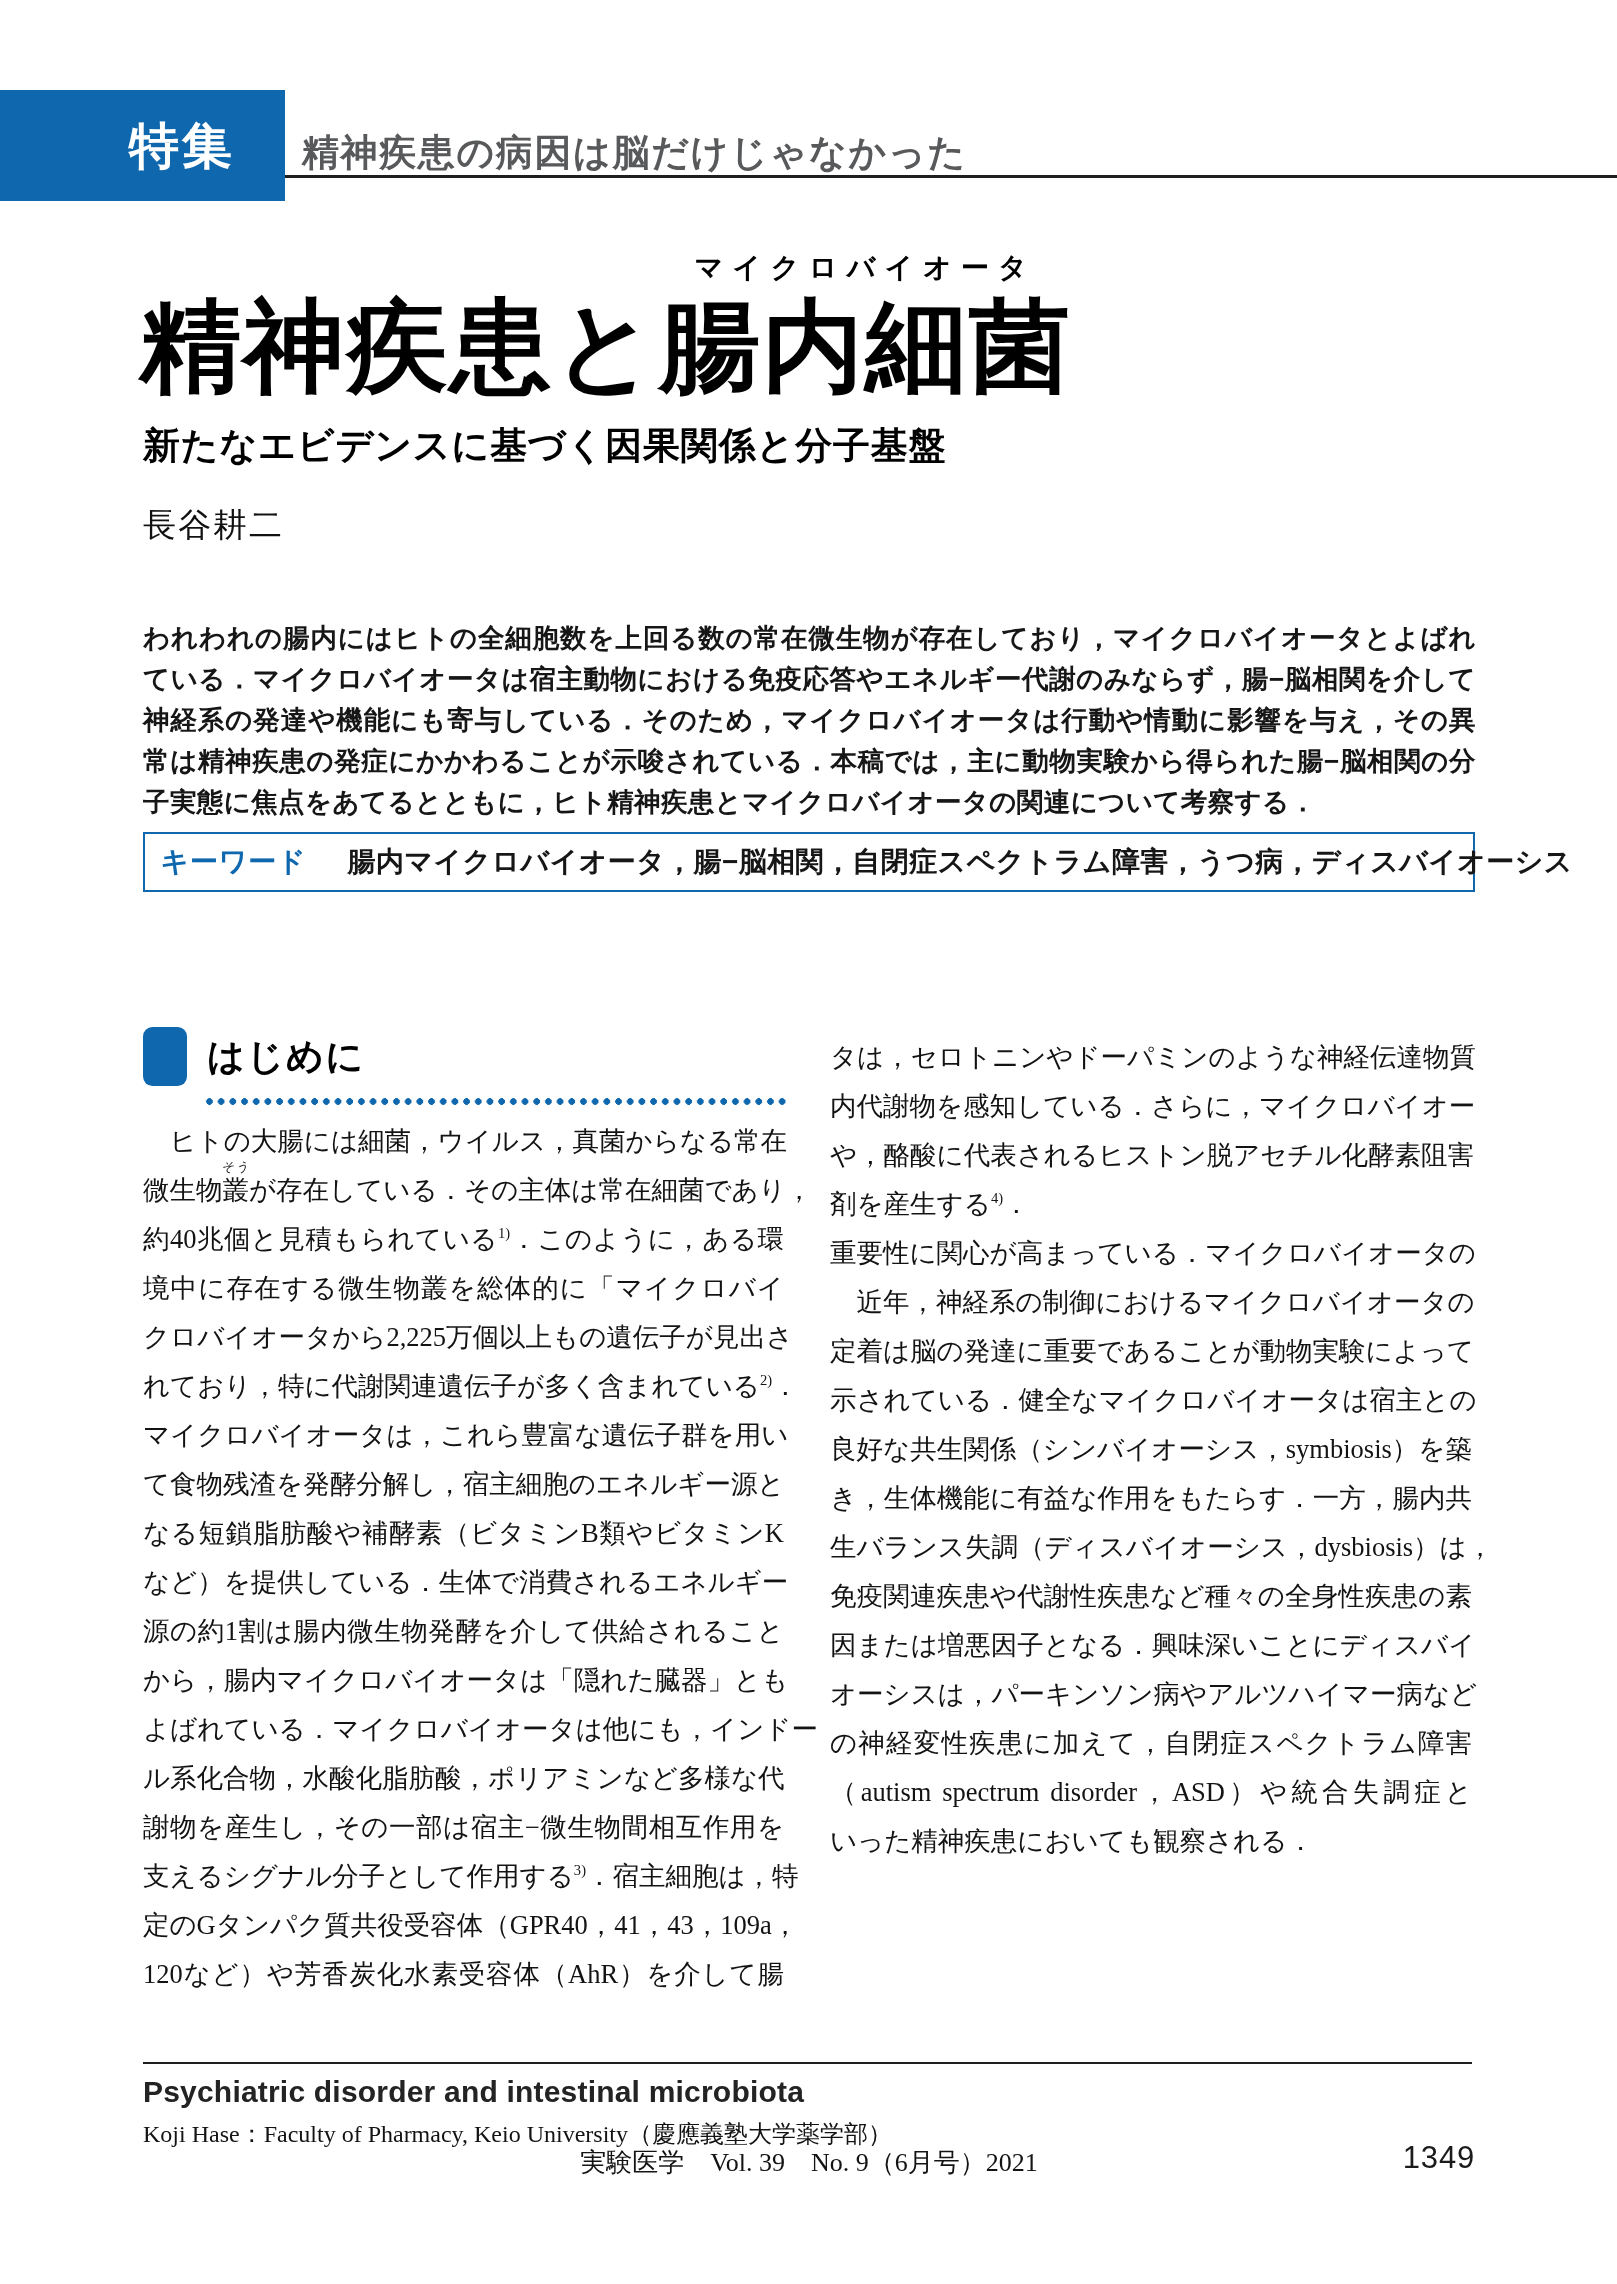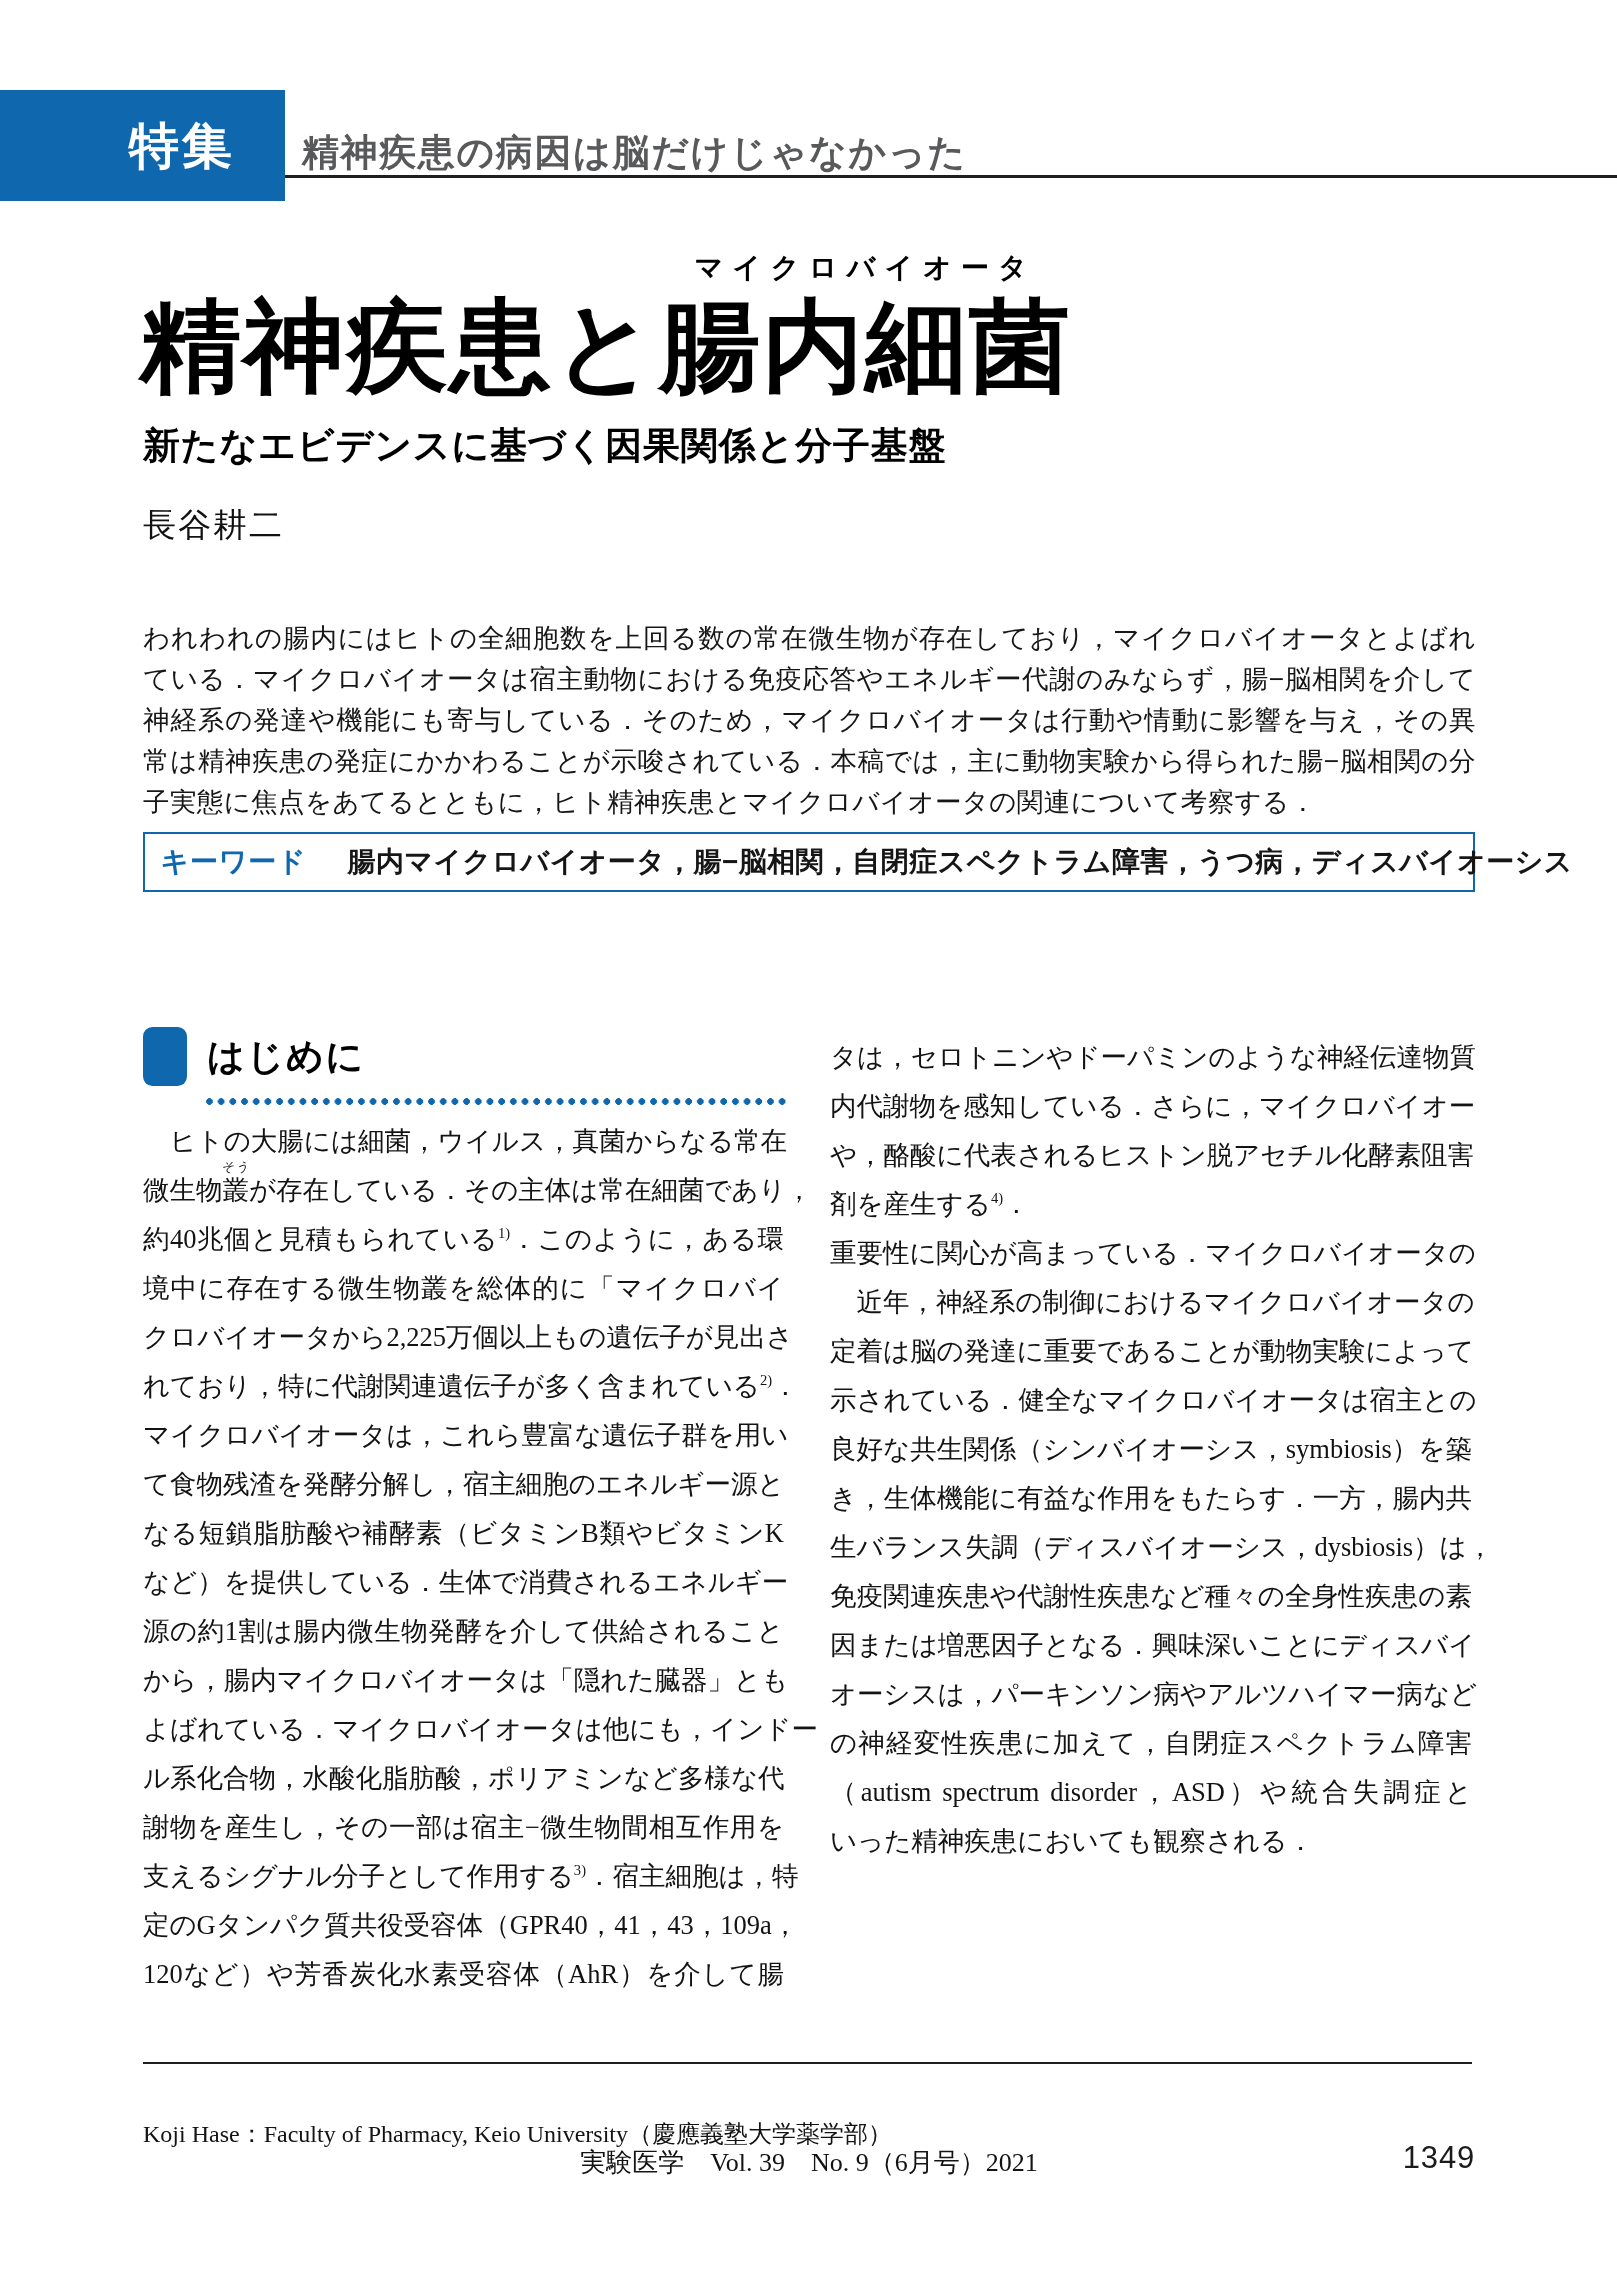--- a/index.html
+++ b/index.html
@@ -17,21 +17,21 @@
   .title{position:absolute;left:140px;top:296px;margin:0;font-size:101px;line-height:1;font-weight:900;
          letter-spacing:2.3px;color:#000;white-space:nowrap;}
   .title-ruby-wrap{position:relative;display:inline-block;}
   .title-rt{position:absolute;left:0;right:0;top:-42px;text-align:center;font-size:28px;font-weight:600;
             letter-spacing:9.4px;line-height:1;white-space:nowrap;color:#000;}
   .subtitle{position:absolute;left:143px;top:421px;font-size:37px;font-weight:bold;color:#000;white-space:nowrap;letter-spacing:0.8px;}
   .author{position:absolute;left:143px;top:503px;font-size:33px;font-weight:500;color:#111;letter-spacing:2.3px;}
 
   
   .abstract{position:absolute;left:143px;top:618px;width:1333px;font-size:26.5px;line-height:41px;
-            font-weight:400;text-align:justify;color:#161616;letter-spacing:0.4px;}
+            font-weight:700;text-align:justify;color:#161616;letter-spacing:0.4px;}
 
   
   .kwbox{position:absolute;left:143px;top:832px;width:1328px;height:56px;border:2.3px solid var(--accent);
          display:flex;align-items:center;box-sizing:content-box;background:#fff;}
   .kwlabel{color:var(--accent);font-weight:bold;font-size:28px;margin-left:15.6px;letter-spacing:0.8px;white-space:nowrap;}
   .kwtext{font-weight:bold;font-size:28px;margin-left:41px;color:#161616;letter-spacing:0.4px;white-space:nowrap;}
 
   
   .sec-head{position:absolute;left:143px;top:1027px;display:flex;align-items:center;}
   .sec-square{width:44px;height:59px;background:var(--accent);border-radius:9.4px;}
@@ -122,18 +122,19 @@
       <div class="tline">生バランス失調（ディスバイオーシス，dysbiosis）は，</div>
       <div class="tline">免疫関連疾患や代謝性疾患など種々の全身性疾患の素</div>
       <div class="tline">因または増悪因子となる．興味深いことにディスバイ</div>
       <div class="tline">オーシスは，パーキンソン病やアルツハイマー病など</div>
       <div class="tline">の神経変性疾患に加えて，自閉症スペクトラム障害</div>
       <div class="tline">（autism spectrum disorder，ASD）や統合失調症と</div>
       <div class="tline para-end">いった精神疾患においても観察される．</div>
     </div>
 
   <div class="foot-rule"></div>
+  <div class="foot-en">Psychiatric disorder and intestinal microbiota</div>
   <div class="foot-affil">Koji Hase：Faculty of Pharmacy, Keio University（慶應義塾大学薬学部）</div>
   <div class="foot-journal">実験医学　Vol. 39　No. 9（6月号）2021</div>
   <div class="foot-page">1349</div>
 
 </div>
 
 
 </body></html>

